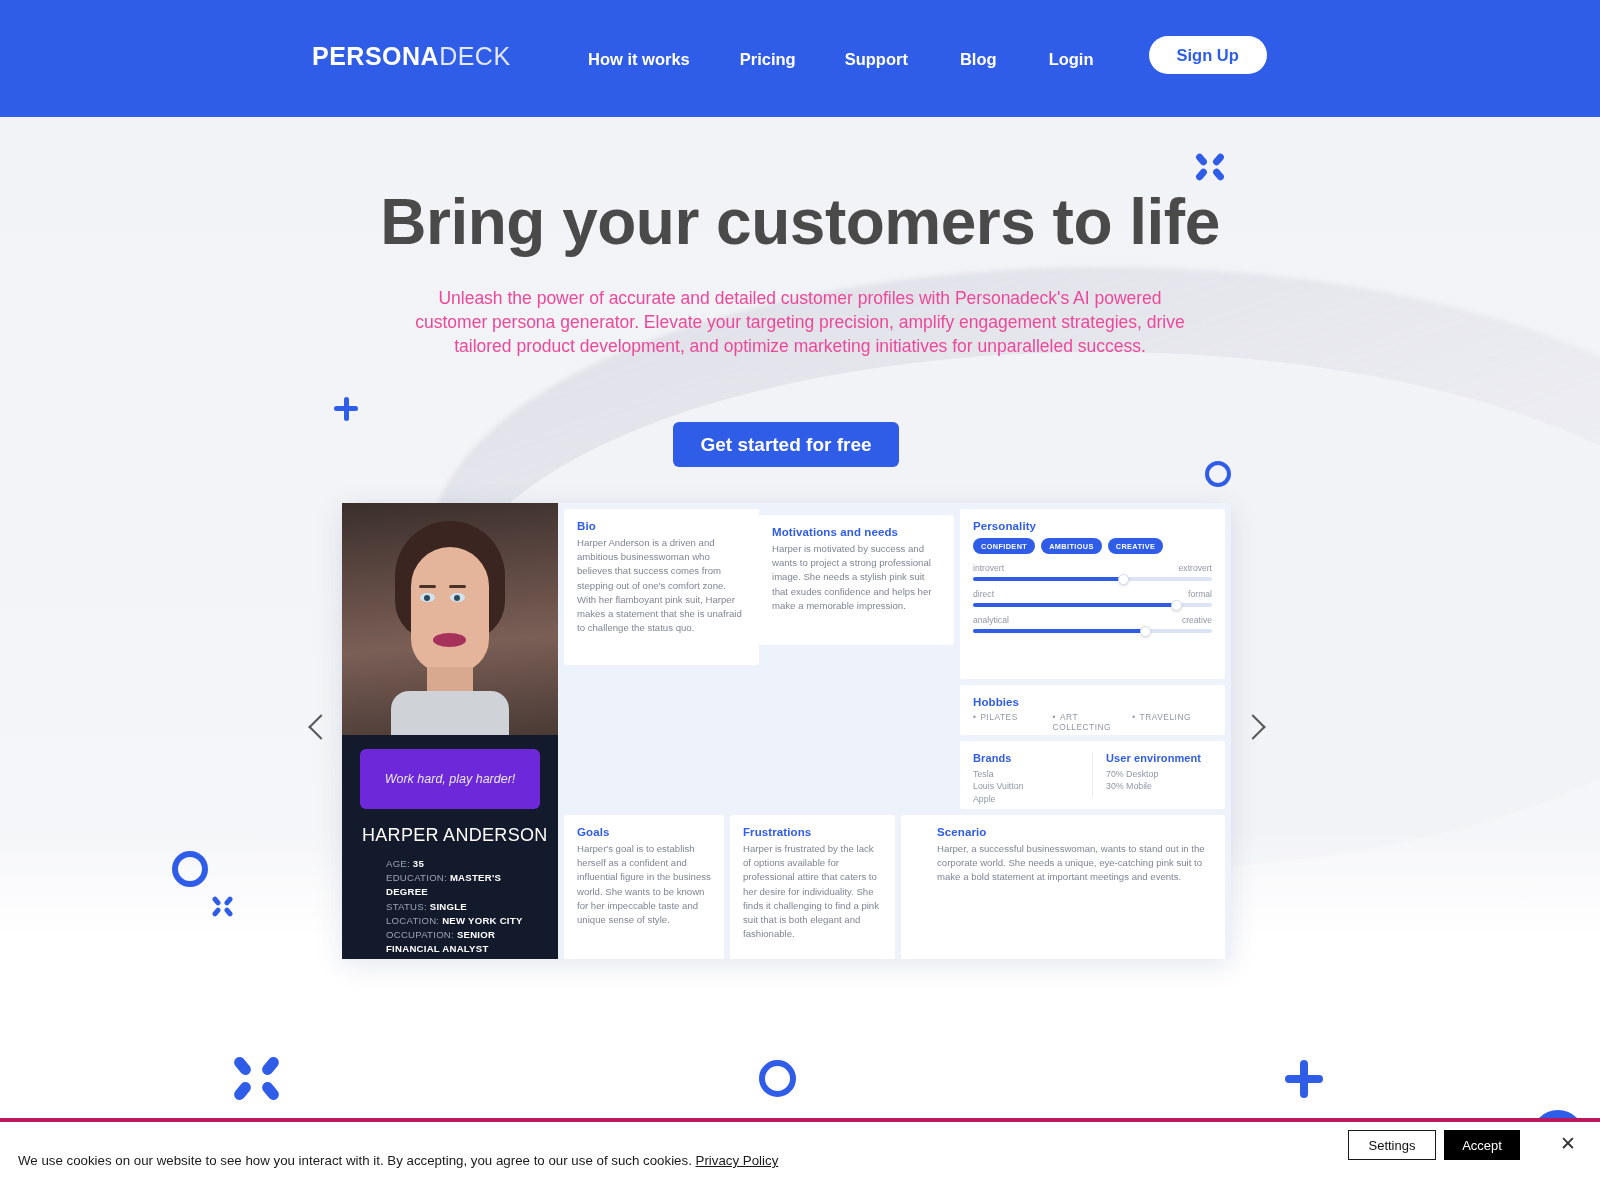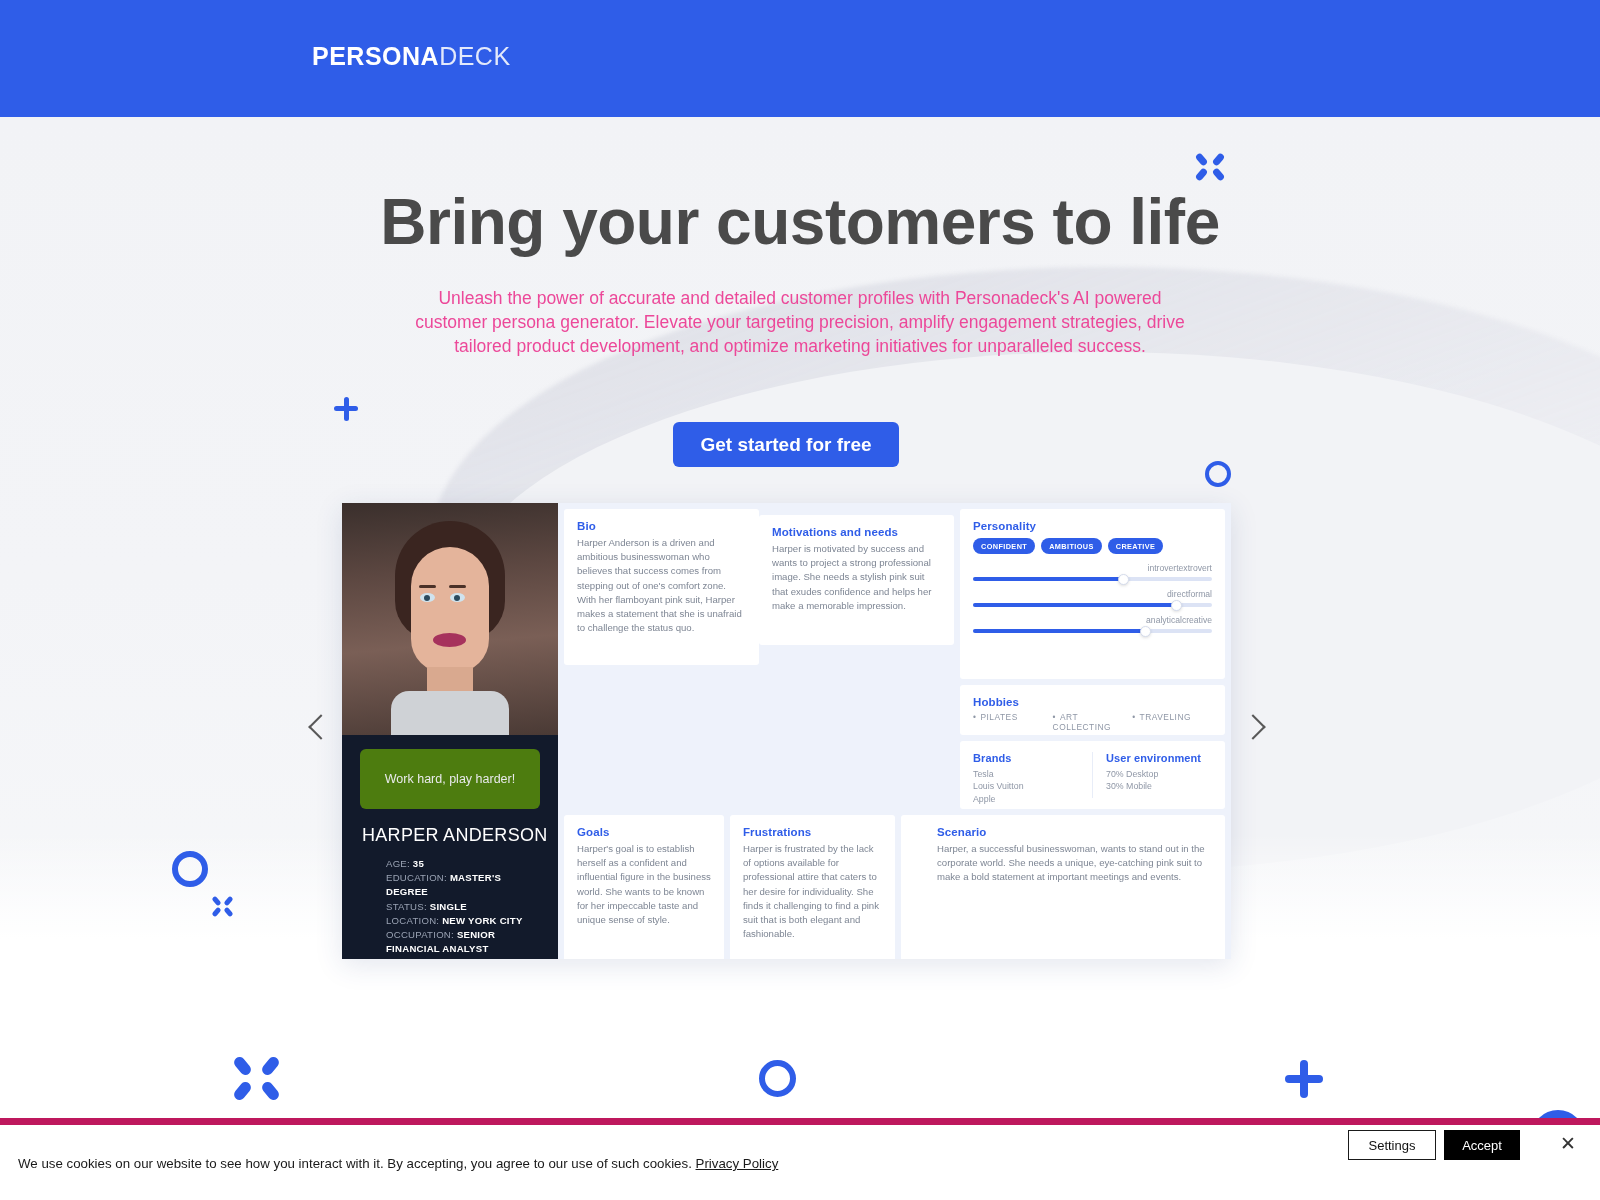--- a/index.html
+++ b/index.html
@@ -163,23 +163,23 @@
   .face .pupL, .face .pupR { position:absolute; top:74px; width:6px; height:6px; background:#2b4a5e; border-radius:50%; }
   .face .pupL { left:33px; } .face .pupR { left:63px; }
   .face .browL, .face .browR { position:absolute; top:64px; width:17px; height:3px; background:#4a3128; border-radius:2px; }
   .face .browL { left:28px; } .face .browR { left:58px; }
   .face .lips { position:absolute; left:42px; top:112px; width:33px; height:14px; background:#a6325c; border-radius:50%; }
   .face .neck { position:absolute; left:36px; top:146px; width:46px; height:44px; background:#d9a98f; }
   .face .coat { position:absolute; left:0px; top:170px; width:118px; height:62px; background:#cfd2d6; border-radius:18px 18px 0 0; }
 
   .quote {
     margin: 14px 18px 0 18px; height: 60px;
-    background: #4d7c0f; border-radius: 6px;
+    background: #6d28d9; border-radius: 6px;
     display: flex; align-items: center; justify-content: center;
-    color: #e9eaec; font-size: 12.5px; text-align: center;
+    color: #e9eaec; font-size: 12.5px; font-style: italic; text-align: center;
   }
   .pname {
     margin: 16px 0 0 20px; font-size: 18px; font-weight: 400;
     letter-spacing: 0.3px; color: #ffffff;
   }
   .meta { margin: 11px 0 0 20px; padding-right: 14px; }
   .meta div { font-size: 9.6px; line-height: 1.48; color: #9aa3b4; letter-spacing: 0.25px; margin-left: 24px; }
   .meta b { color: #ffffff; font-weight: 700; }
 
   .card-right { flex: 1; background: #eef2fb; padding: 6px; display: flex; flex-direction: column; gap: 6px; }
@@ -204,21 +204,21 @@
   .midleft { display: flex; }
   .midright { display: flex; flex-direction: column; }
 
   .tags { display: flex; gap: 6px; margin: 6px 0 9px 0; }
   .tag {
     background: #2f5de8; color: #fff; border-radius: 10px;
     font-size: 7.3px; font-weight: 700; letter-spacing: 0.4px;
     padding: 3.5px 8px; white-space: nowrap;
   }
   .slider { margin-bottom: 8px; }
-  .slabels { display: flex; justify-content: flex-end; font-size: 8.6px; color: #8f97a6; margin-bottom: 4px; }
+  .slabels { display: flex; justify-content: space-between; font-size: 8.6px; color: #8f97a6; margin-bottom: 4px; }
   .track { position: relative; height: 4px; background: #dce3f5; border-radius: 2px; }
   .fill { position: absolute; left: 0; top: 0; height: 4px; background: #2f5de8; border-radius: 2px; }
   .knob { position: absolute; top: -3.5px; width: 11px; height: 11px; background: #fff; border: 1px solid #d5dcec; border-radius: 50%; box-shadow: 0 1px 3px rgba(0,0,0,0.13); }
 
   .hobbies { display: flex; gap: 0; }
   .hobby { font-size: 8.4px; color: #8f97a6; letter-spacing: 0.5px; width: 33.3%; }
   .hobby::before { content: "\2022"; color: #8f97a6; margin-right: 4px; }
 
   .bcol { flex: 1; padding: 0 13px; }
   .bcol + .bcol { border-left: 1px solid #e8edf8; }
@@ -233,21 +233,21 @@
     background: #2f5de8; cursor: pointer;
   }
   .chatbubble::after {
     content:""; position:absolute; left:15px; top:18px; width:24px; height:17px;
     background:#fff; border-radius:4px;
   }
 
   
   .cookie {
     position: absolute; left: 0; bottom: 0; width: 1600px; height: 82px;
-    background: #ffffff; border-top: 7px solid #be185d;
+    background: #ffffff; border-top: 4px solid #be185d;
     display: flex; align-items: center;
   }
   .cookie-text { position: absolute; left: 18px; top: 31px; font-size: 13.3px; color: #1a1a1a; }
   .cookie-text a { color: #1a1a1a; text-decoration: underline; }
   .btn-settings {
     position: absolute; left: 1348px; top: 1130px;
     width: 88px; height: 30px; background: #ffffff; color: #111;
     border: 1px solid #1a1a1a; font-size: 13px; cursor: pointer;
     font-family: "Liberation Sans", sans-serif;
   }
@@ -263,20 +263,28 @@
     font-family: "Liberation Sans", sans-serif;
   }
 </style>
 </head>
 <body>
 
 <div class="page">
 
   <div class="header">
     <div class="logo"><span>PERSONA</span><span class="light">DECK</span></div>
+    <div class="nav">
+      <a href="#" class="nav-howitworks">How it works</a>
+      <a href="#" class="nav-pricing">Pricing</a>
+      <a href="#" class="nav-support">Support</a>
+      <a href="#" class="nav-blog">Blog</a>
+      <a href="#" class="nav-login">Login</a>
+      <a href="#" class="signup-btn">Sign Up</a>
+    </div>
   </div>
 
   <div class="hero">
     <div class="swoosh"></div>
     <div class="swoosh2"></div>
     <div class="hero-fade"></div>
   </div>
 
   <div class="white-bottom"></div>
 

